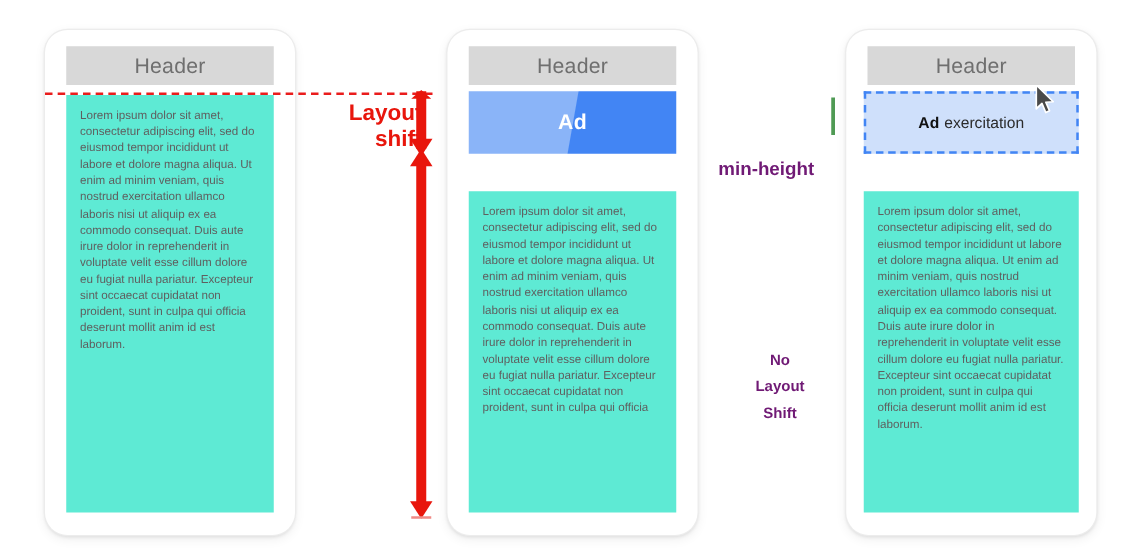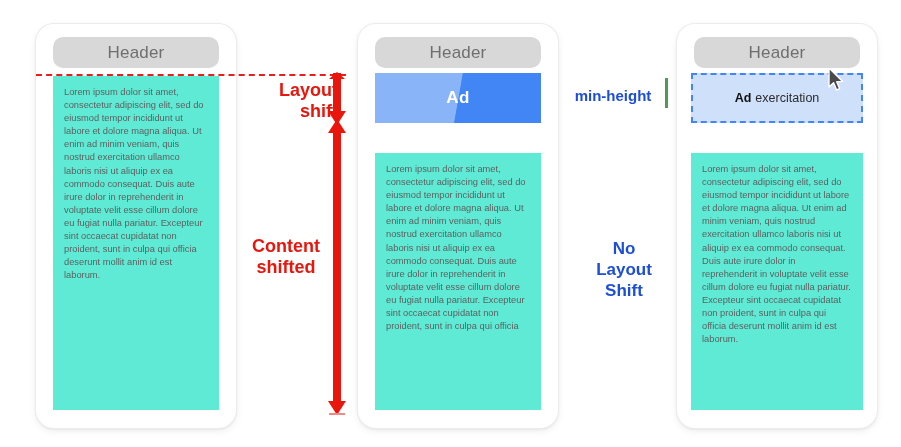--- a/index.html
+++ b/index.html
@@ -41,21 +41,20 @@
     top: 13px;
     width: 166px;
     height: 31px;
     background: #d8d8d8;
     display: flex;
     align-items: center;
     justify-content: center;
     color: #6f6f6f;
     font-size: 17px;
     letter-spacing: 0.2px;
-    border-radius: 10px;
   }
 
   .content-box {
     position: absolute;
     left: 17px;
     width: 166px;
     background: #5eead4;
     color: #5f5f5f;
     font-size: 9.3px;
     line-height: 13.1px;
@@ -131,27 +130,28 @@
     font-weight: bold;
     font-size: 18px;
     line-height: 21px;
     text-align: center;
   }
   #ann-layout-shift { left: 248px; top: 80px; width: 90px; text-align: right; }
   #ann-content-shifted { left: 236px; top: 236px; width: 100px; }
 
   .ann-green {
     position: absolute;
-    color: #1d4ed8;
+    color: #701a75;
     font-weight: bold;
     line-height: 21px;
     text-align: center;
+    margin-top: 40px;
   }
   #ann-min-height { left: 558px; top: 85px; width: 110px; font-size: 15px; font-weight: bold; }
-  #ann-no-shift { left: 574px; top: 238px; width: 100px; font-size: 17px; }
+  #ann-no-shift { left: 574px; top: 238px; width: 100px; font-size: 12px; }
 
   .green-bar {
     position: absolute;
     left: 665px;
     top: 78px;
     width: 3px;
     height: 30px;
     background: #4f9a54;
   }
 
@@ -202,24 +202,20 @@
     <div>Layout</div>
     <div>shift</div>
   </div>
 
   <svg class="arrow-svg" id="arrow-short" width="22" height="56" viewBox="0 0 22 56">
     <rect x="7" y="3" width="8" height="46" fill="#e8160c"></rect>
     <polygon points="11,55 2,41 20,41" fill="#e8160c"></polygon>
     <polygon points="11,2 3,9 19,9" fill="#e8160c"></polygon>
   </svg>
 
-  <div class="ann-red" id="ann-content-shifted">
-    <div>Content</div>
-    <div>shifted</div>
-  </div>
 
   <svg class="arrow-svg" id="arrow-long" width="22" height="298" viewBox="0 0 22 298">
     <rect x="7" y="12" width="8" height="274" fill="#e8160c"></rect>
     <polygon points="11,1 2,15 20,15" fill="#e8160c"></polygon>
     <polygon points="11,297 2,283 20,283" fill="#e8160c"></polygon>
     <rect x="3" y="295" width="16" height="2" fill="#f08a86"></rect>
   </svg>
 
   <div class="ann-green" id="ann-min-height">min-height</div>
   <div class="green-bar"></div>

